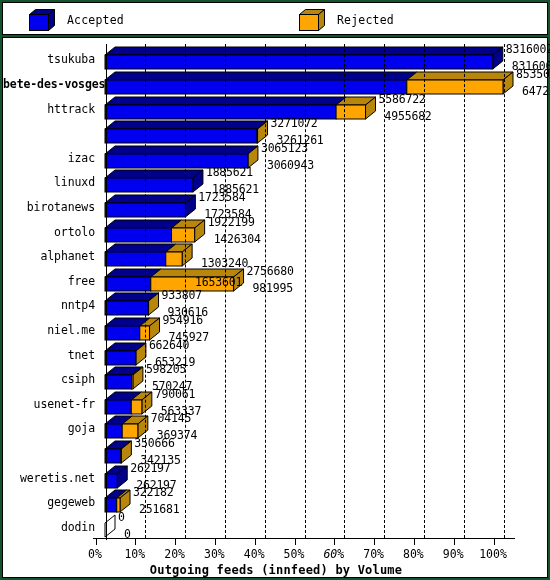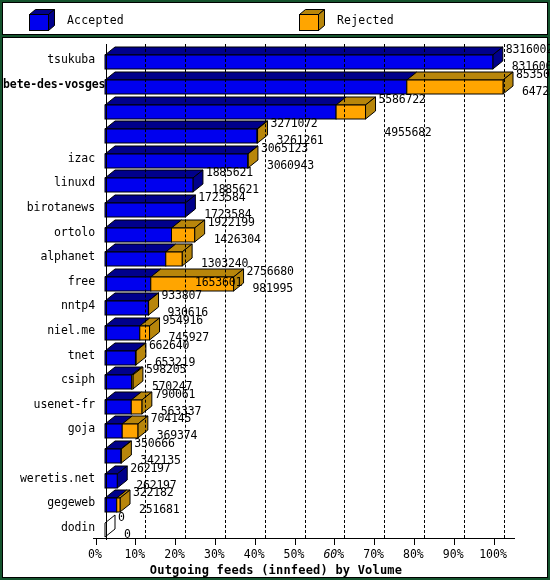--- a/index.html
+++ b/index.html
@@ -297,22 +297,23 @@
         <div class="gridline" style="left: 381.1px; top: 6px; height: 494px;"></div>
         <div class="gridline" style="left: 420.9px; top: 6px; height: 494px;"></div>
         <div class="gridline" style="left: 460.7px; top: 6px; height: 494px;"></div>
         <div class="gridline" style="left: 500.5px; top: 6px; height: 494px;"></div>
         <div class="cat-label" style="width: 92px; left: 0px; top: 14px;">tsukuba</div>
         <div class="val-label" style="left: 502.787px; top: 4px;">8316002</div>
         <div class="val-label" style="left: 508.787px; top: 21px;">8316002</div>
         <div class="cat-label" style="width: 92px; left: 0px; top: 39px; font-weight: bold;">bete-des-vosges</div>
         <div class="val-label" style="left: 513px; top: 29px;">8535012</div>
         <div class="val-label" style="left: 519px; top: 46px;">6472309</div>
+        <div class="cat-label" style="width: 92px; left: 0px; top: 64px;">httrack</div>
         <div class="val-label" style="left: 375.517px; top: 54px;">5586722</div>
-        <div class="val-label" style="left: 381.517px; top: 71px; margin-top: 16px;">4955682</div>
+        <div class="val-label" style="left: 381.517px; top: 71px;">4955682</div>
         <div class="val-label" style="left: 267.535px; top: 78px;">3271072</div>
         <div class="val-label" style="left: 273.535px; top: 95px;">3261261</div>
         <div class="cat-label" style="width: 92px; left: 0px; top: 113px;">izac</div>
         <div class="val-label" style="left: 257.931px; top: 103px;">3065123</div>
         <div class="val-label" style="left: 263.931px; top: 120px;">3060943</div>
         <div class="cat-label" style="width: 92px; left: 0px; top: 137px;">linuxd</div>
         <div class="val-label" style="left: 202.929px; top: 127px;">1885621</div>
         <div class="val-label" style="left: 208.929px; top: 144px;">1885621</div>
         <div class="cat-label" style="width: 92px; left: 0px; top: 162px;">birotanews</div>
         <div class="val-label" style="left: 195.373px; top: 152px;">1723584</div>

